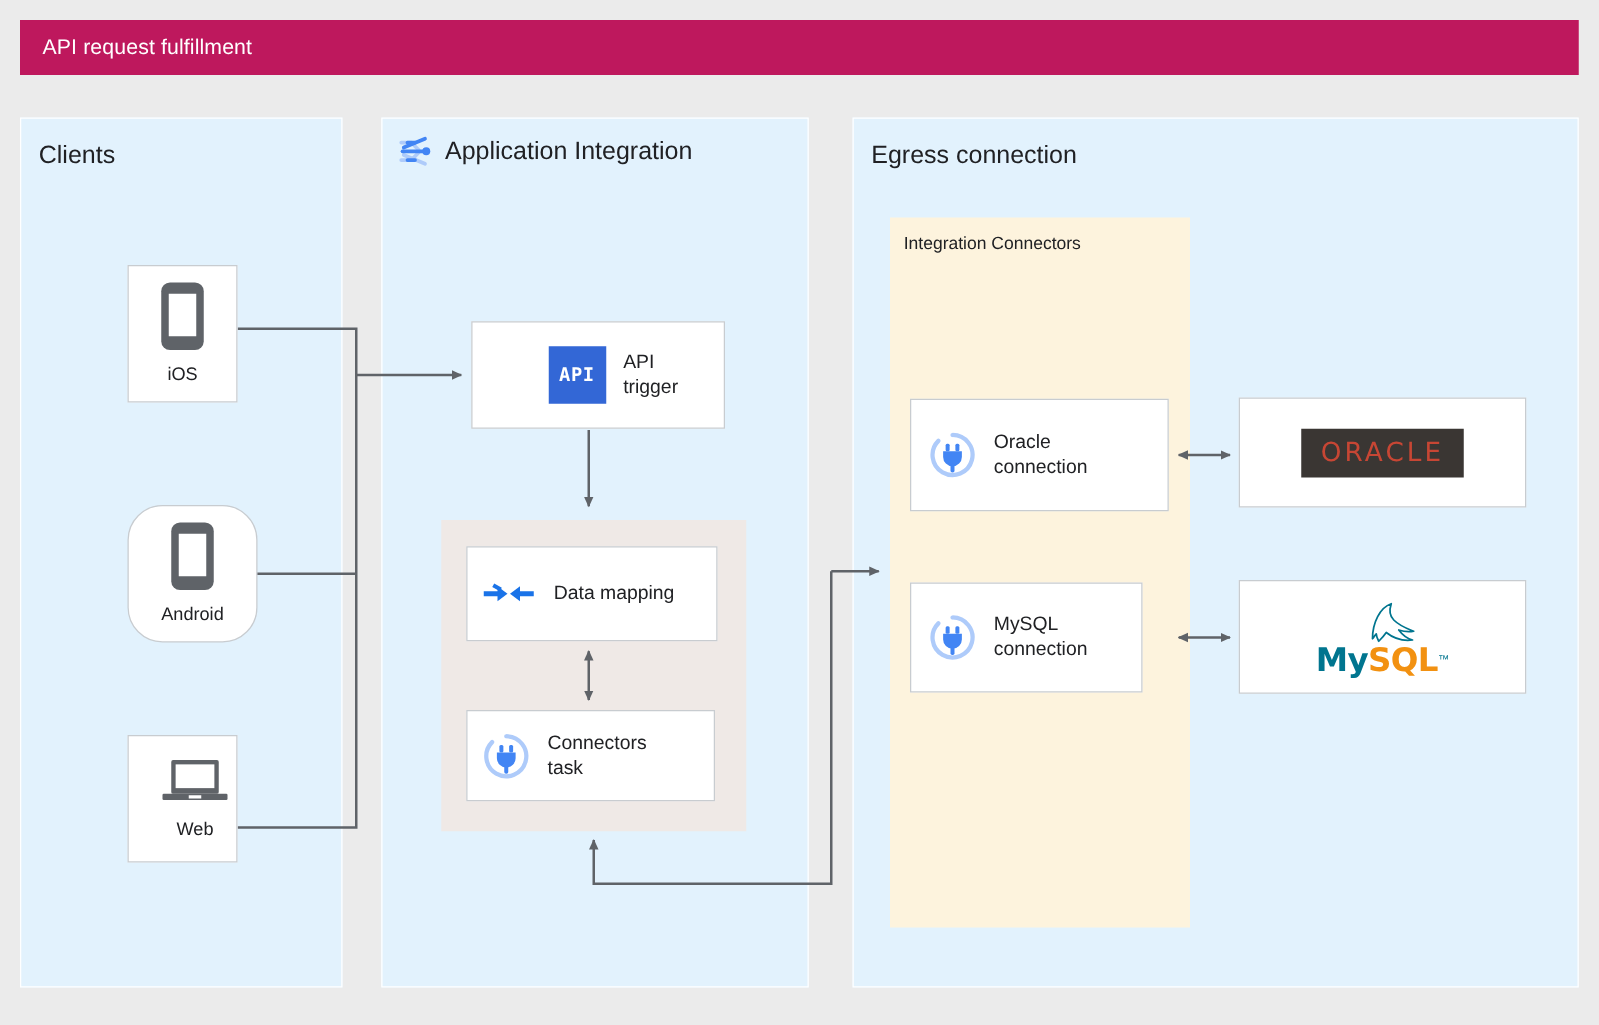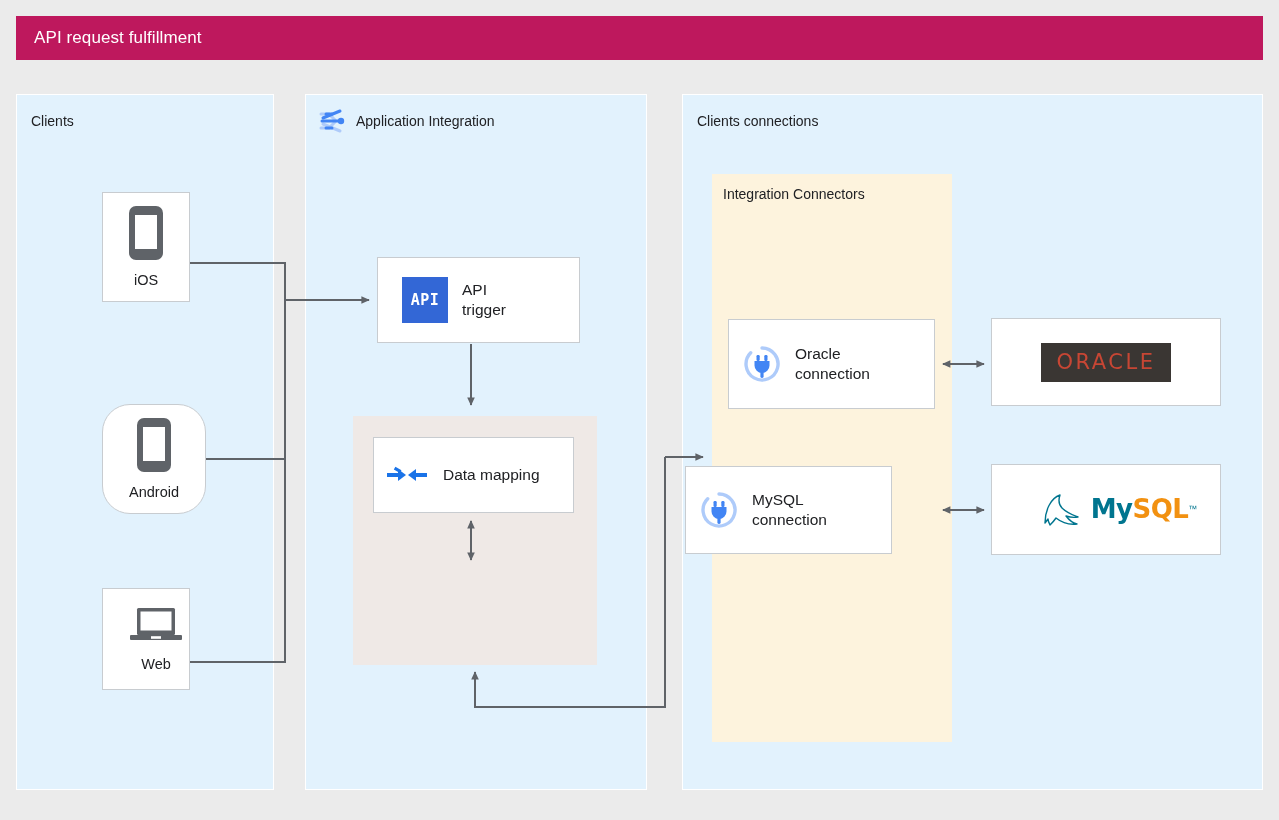--- a/index.html
+++ b/index.html
@@ -44,21 +44,21 @@
 
   
   .panel {
     position: absolute;
     background: #e2f2fd;
     border: 1px solid #ffffff;
     box-sizing: border-box;
   }
   .panel-label {
     position: absolute;
-    font-size: 14px;
+    font-size: 20px;
     color: #202124;
     white-space: nowrap;
   }
 
   #panel-clients   { left: 16px;  top: 94px; width: 258px; height: 696px; }
   #panel-appint    { left: 305px; top: 94px; width: 342px; height: 696px; }
   #panel-egress    { left: 682px; top: 94px; width: 581px; height: 696px; }
 
   #label-clients { left: 31px;  top: 113px; }
   #label-appint  { left: 357px; top: 113px; }
@@ -104,30 +104,30 @@
   .device {
     flex-direction: column;
     justify-content: center;
     align-items: center;
   }
   .device .node-text {
     font-size: 14.5px;
     margin-top: 9px;
   }
 
-  #node-ios     { left: 102px; top: 192px; width: 88px; height: 110px; }
+  #node-ios     { left: 102px; top: 212px; width: 88px; height: 110px; }
   #node-android { left: 102px; top: 404px; width: 104px; height: 110px; border-radius: 28px; }
   #node-web     { left: 102px; top: 588px; width: 88px; height: 102px; padding-left: 20px; }
 
-  #node-api-trigger   { left: 377px; top: 257px; width: 203px; height: 86px; padding-left: 24px; }
+  #node-api-trigger   { left: 377px; top: 257px; width: 203px; height: 86px; padding-left: 24px; justify-content: center; }
   #node-data-mapping  { left: 373px; top: 437px; width: 201px; height: 76px; padding-left: 11px; }
   #node-connectors-task { left: 373px; top: 568px; width: 199px; height: 73px; padding-left: 12px; }
 
   #node-oracle-conn { left: 728px; top: 319px; width: 207px; height: 90px; padding-left: 14px; }
-  #node-mysql-conn  { left: 685px; top: 466px; width: 207px; height: 88px; padding-left: 14px; }
+  #node-mysql-conn  { left: 728px; top: 466px; width: 186px; height: 88px; padding-left: 14px; }
 
   #node-oracle-logo { left: 991px; top: 318px; width: 230px; height: 88px; justify-content: center; }
   #node-mysql-logo  { left: 991px; top: 464px; width: 230px; height: 91px; justify-content: center; }
 
   
   .icon { display: inline-block; flex: none; }
   .icon svg { display: block; }
 
   .node-label-wrap { margin-left: 14px; }
 
@@ -156,21 +156,21 @@
     color: #c74634;
     font-family: "DejaVu Sans", sans-serif;
     font-size: 21px;
     letter-spacing: 2.5px;
     font-weight: 400;
   }
 
   
   .mysql-logo {
     display: flex;
-    flex-direction: row;
+    flex-direction: column;
     align-items: center;
     line-height: 1;
   }
   .mysql-word { font-family: "DejaVu Sans", sans-serif; font-size: 26px; font-weight: 700; letter-spacing: -0.5px; }
   .mysql-my  { color: #00758f; }
   .mysql-sql { color: #f29111; }
   .mysql-tm  { color: #00758f; font-size: 9px; vertical-align: super; letter-spacing: 0; }
 
   
   #wires {
@@ -207,21 +207,21 @@
           <path d="M4 13 L20 13" stroke="#4285f4"></path>
           <path d="M8 6 L14 6" stroke="#4285f4"></path>
           <path d="M8 20 L14 20" stroke="#4285f4"></path>
         </g>
         <circle cx="23" cy="13" r="3.2" fill="#4285f4"></circle>
       </svg>
     </span>
     <span style="margin-left:10px">Application Integration</span>
   </div>
 
-  <div class="panel-label" id="label-egress">Clients connections</div>
+  <div class="panel-label" id="label-egress">Egress connection</div>
 
   <div id="panel-connectors"></div>
   <div class="panel-label" id="label-connectors">Integration Connectors</div>
 
   <div id="group-mapping"></div>
 
   <svg id="wires">
     <defs>
       <marker id="arrow" markerWidth="9" markerHeight="9" refX="7.6" refY="4.5" orient="auto" markerUnits="userSpaceOnUse">
         <path d="M0,0.7 L8.4,4.5 L0,8.3 z" fill="#5f6368"></path>
@@ -297,20 +297,35 @@
           <path d="M13,9 L21,15 L13,21 z"></path>
           <rect x="28" y="13" width="14" height="4"></rect>
           <path d="M31,9 L23,15 L31,21 z"></path>
           <rect x="9" y="8" width="7" height="3.2" transform="rotate(30 12 10)"></rect>
         </g>
       </svg>
     </span>
     <span class="node-text node-label-wrap">Data mapping</span>
   </div>
 
+  <div class="node" id="node-connectors-task">
+    <span class="icon">
+      <svg width="38" height="38" viewBox="0 0 38 38">
+        <path d="M19 3 a16 16 0 1 1 -11.3 4.7" fill="none" stroke="#aecbfa" stroke-width="3.4" stroke-linecap="round"></path>
+        <rect x="13.5" y="10" width="3.2" height="6" rx="1.2" fill="#4285f4"></rect>
+        <rect x="21.3" y="10" width="3.2" height="6" rx="1.2" fill="#4285f4"></rect>
+        <path d="M11.5 16 h15 v4.5 a7.5 7.5 0 0 1 -15 0 z" fill="#4285f4"></path>
+        <rect x="17.4" y="26" width="3.2" height="7" rx="1.4" fill="#4285f4"></rect>
+      </svg>
+    </span>
+    <span class="node-text node-label-wrap">
+      <span>Connectors</span><br>
+      <span>task</span>
+    </span>
+  </div>
 
   <div class="node" id="node-oracle-conn">
     <span class="icon">
       <svg width="38" height="38" viewBox="0 0 38 38">
         <path d="M19 3 a16 16 0 1 1 -11.3 4.7" fill="none" stroke="#aecbfa" stroke-width="3.4" stroke-linecap="round"></path>
         <rect x="13.5" y="10" width="3.2" height="6" rx="1.2" fill="#4285f4"></rect>
         <rect x="21.3" y="10" width="3.2" height="6" rx="1.2" fill="#4285f4"></rect>
         <path d="M11.5 16 h15 v4.5 a7.5 7.5 0 0 1 -15 0 z" fill="#4285f4"></path>
         <rect x="17.4" y="26" width="3.2" height="7" rx="1.4" fill="#4285f4"></rect>
       </svg>

